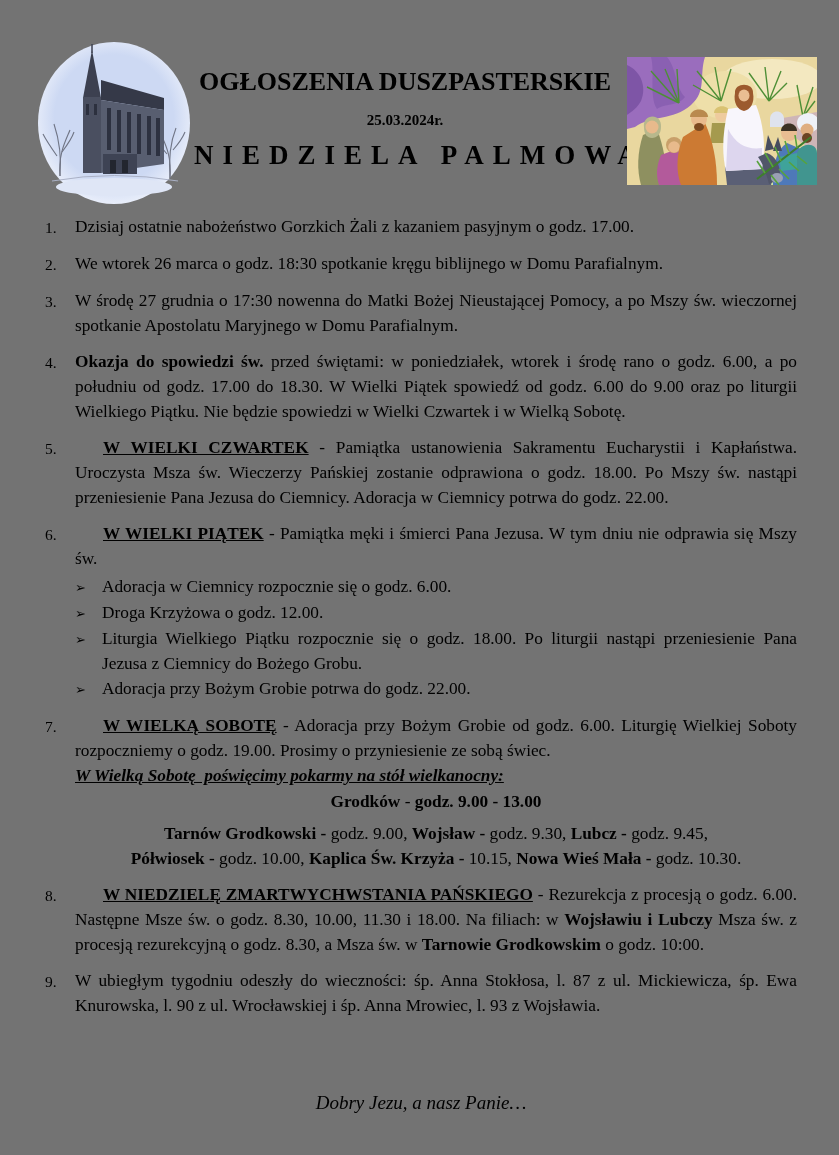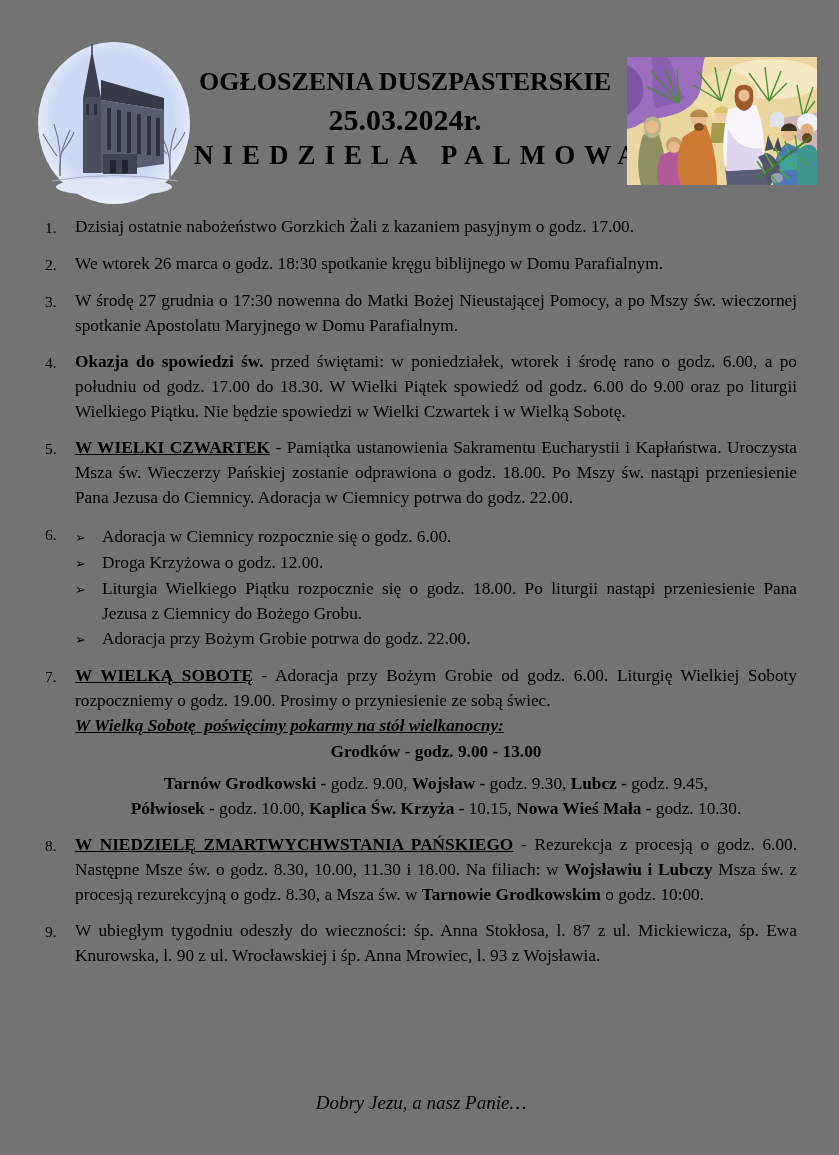--- a/index.html
+++ b/index.html
@@ -8,31 +8,31 @@
     width:839px; height:1155px; position:relative;
     font-family:"Liberation Serif","DejaVu Serif",serif;
     color:#000; overflow:hidden;
   }
   .page { position:absolute; inset:0; background:#737373; }
 
   
   .church-wrap { position:absolute; left:30px; top:40px; width:168px; height:174px; }
   .titles { position:absolute; left:185px; top:64px; width:440px; text-align:center; }
   .t1 { font-size:26px; font-weight:bold; line-height:36px; margin-bottom:5px; white-space:nowrap; }
-  .t2 { font-size:30px; font-weight:bold; line-height:30px; margin-bottom:5px; }
+  .t2 { font-size:15px; font-weight:bold; line-height:30px; margin-bottom:5px; }
   .t3 { font-size:27px; font-weight:bold; letter-spacing:9px; line-height:30px; text-indent:9px; white-space:nowrap; }
   .palm-wrap { position:absolute; left:627px; top:57px; width:190px; height:128px; }
 
   
   .content { position:absolute; left:45px; top:214px; width:752px; font-size:17.3px; line-height:25px; }
   .item { display:flex; margin-bottom:11px; }
   .num { flex:0 0 30px; font-size:15.5px; padding-top:1px; }
   .body { flex:1; text-align:justify; }
   .b { font-weight:bold; }
-  .tu { font-weight:bold; text-decoration:underline; }
+  .tu { font-weight:bold; text-decoration:underline;margin-left:28px; }
   .bullets { margin-top:3px; }
   .bullet { display:flex; }
   .bm { flex:0 0 27px; font-family:"DejaVu Sans",sans-serif; font-size:13px; padding-top:1px; }
   .bt { flex:1; text-align:justify; }
   .subtitle { font-weight:bold; font-style:italic; text-decoration:underline; text-align:left; }
   .centerline { text-align:center; }
   .grod { margin-top:1px; }
   .sched-first { margin-top:7px; }
 
   .footer { position:absolute; left:45px; top:1092px; width:752px;
@@ -173,20 +173,21 @@
     </div>
 
     <div class="item">
       <span class="num">5.</span>
       <div class="body"><span class="tu">W WIELKI CZWARTEK</span><span> - Pamiątka ustanowienia Sakramentu Eucharystii i Kapłaństwa. Uroczysta Msza św. Wieczerzy Pańskiej zostanie odprawiona o godz. 18.00. Po Mszy św. nastąpi przeniesienie Pana Jezusa do Ciemnicy. Adoracja w Ciemnicy potrwa do godz. 22.00.</span></div>
     </div>
 
     <div class="item">
       <span class="num">6.</span>
       <div class="body">
+        <div><span class="tu">W WIELKI PIĄTEK</span><span> - Pamiątka męki i śmierci Pana Jezusa. W tym dniu nie odprawia się Mszy św.</span></div>
         <div class="bullets">
           <div class="bullet">
             <span class="bm">➢</span>
             <div class="bt">Adoracja w Ciemnicy rozpocznie się o godz. 6.00.</div>
           </div>
           <div class="bullet">
             <span class="bm">➢</span>
             <div class="bt">Droga Krzyżowa o godz. 12.00.</div>
           </div>
           <div class="bullet">

